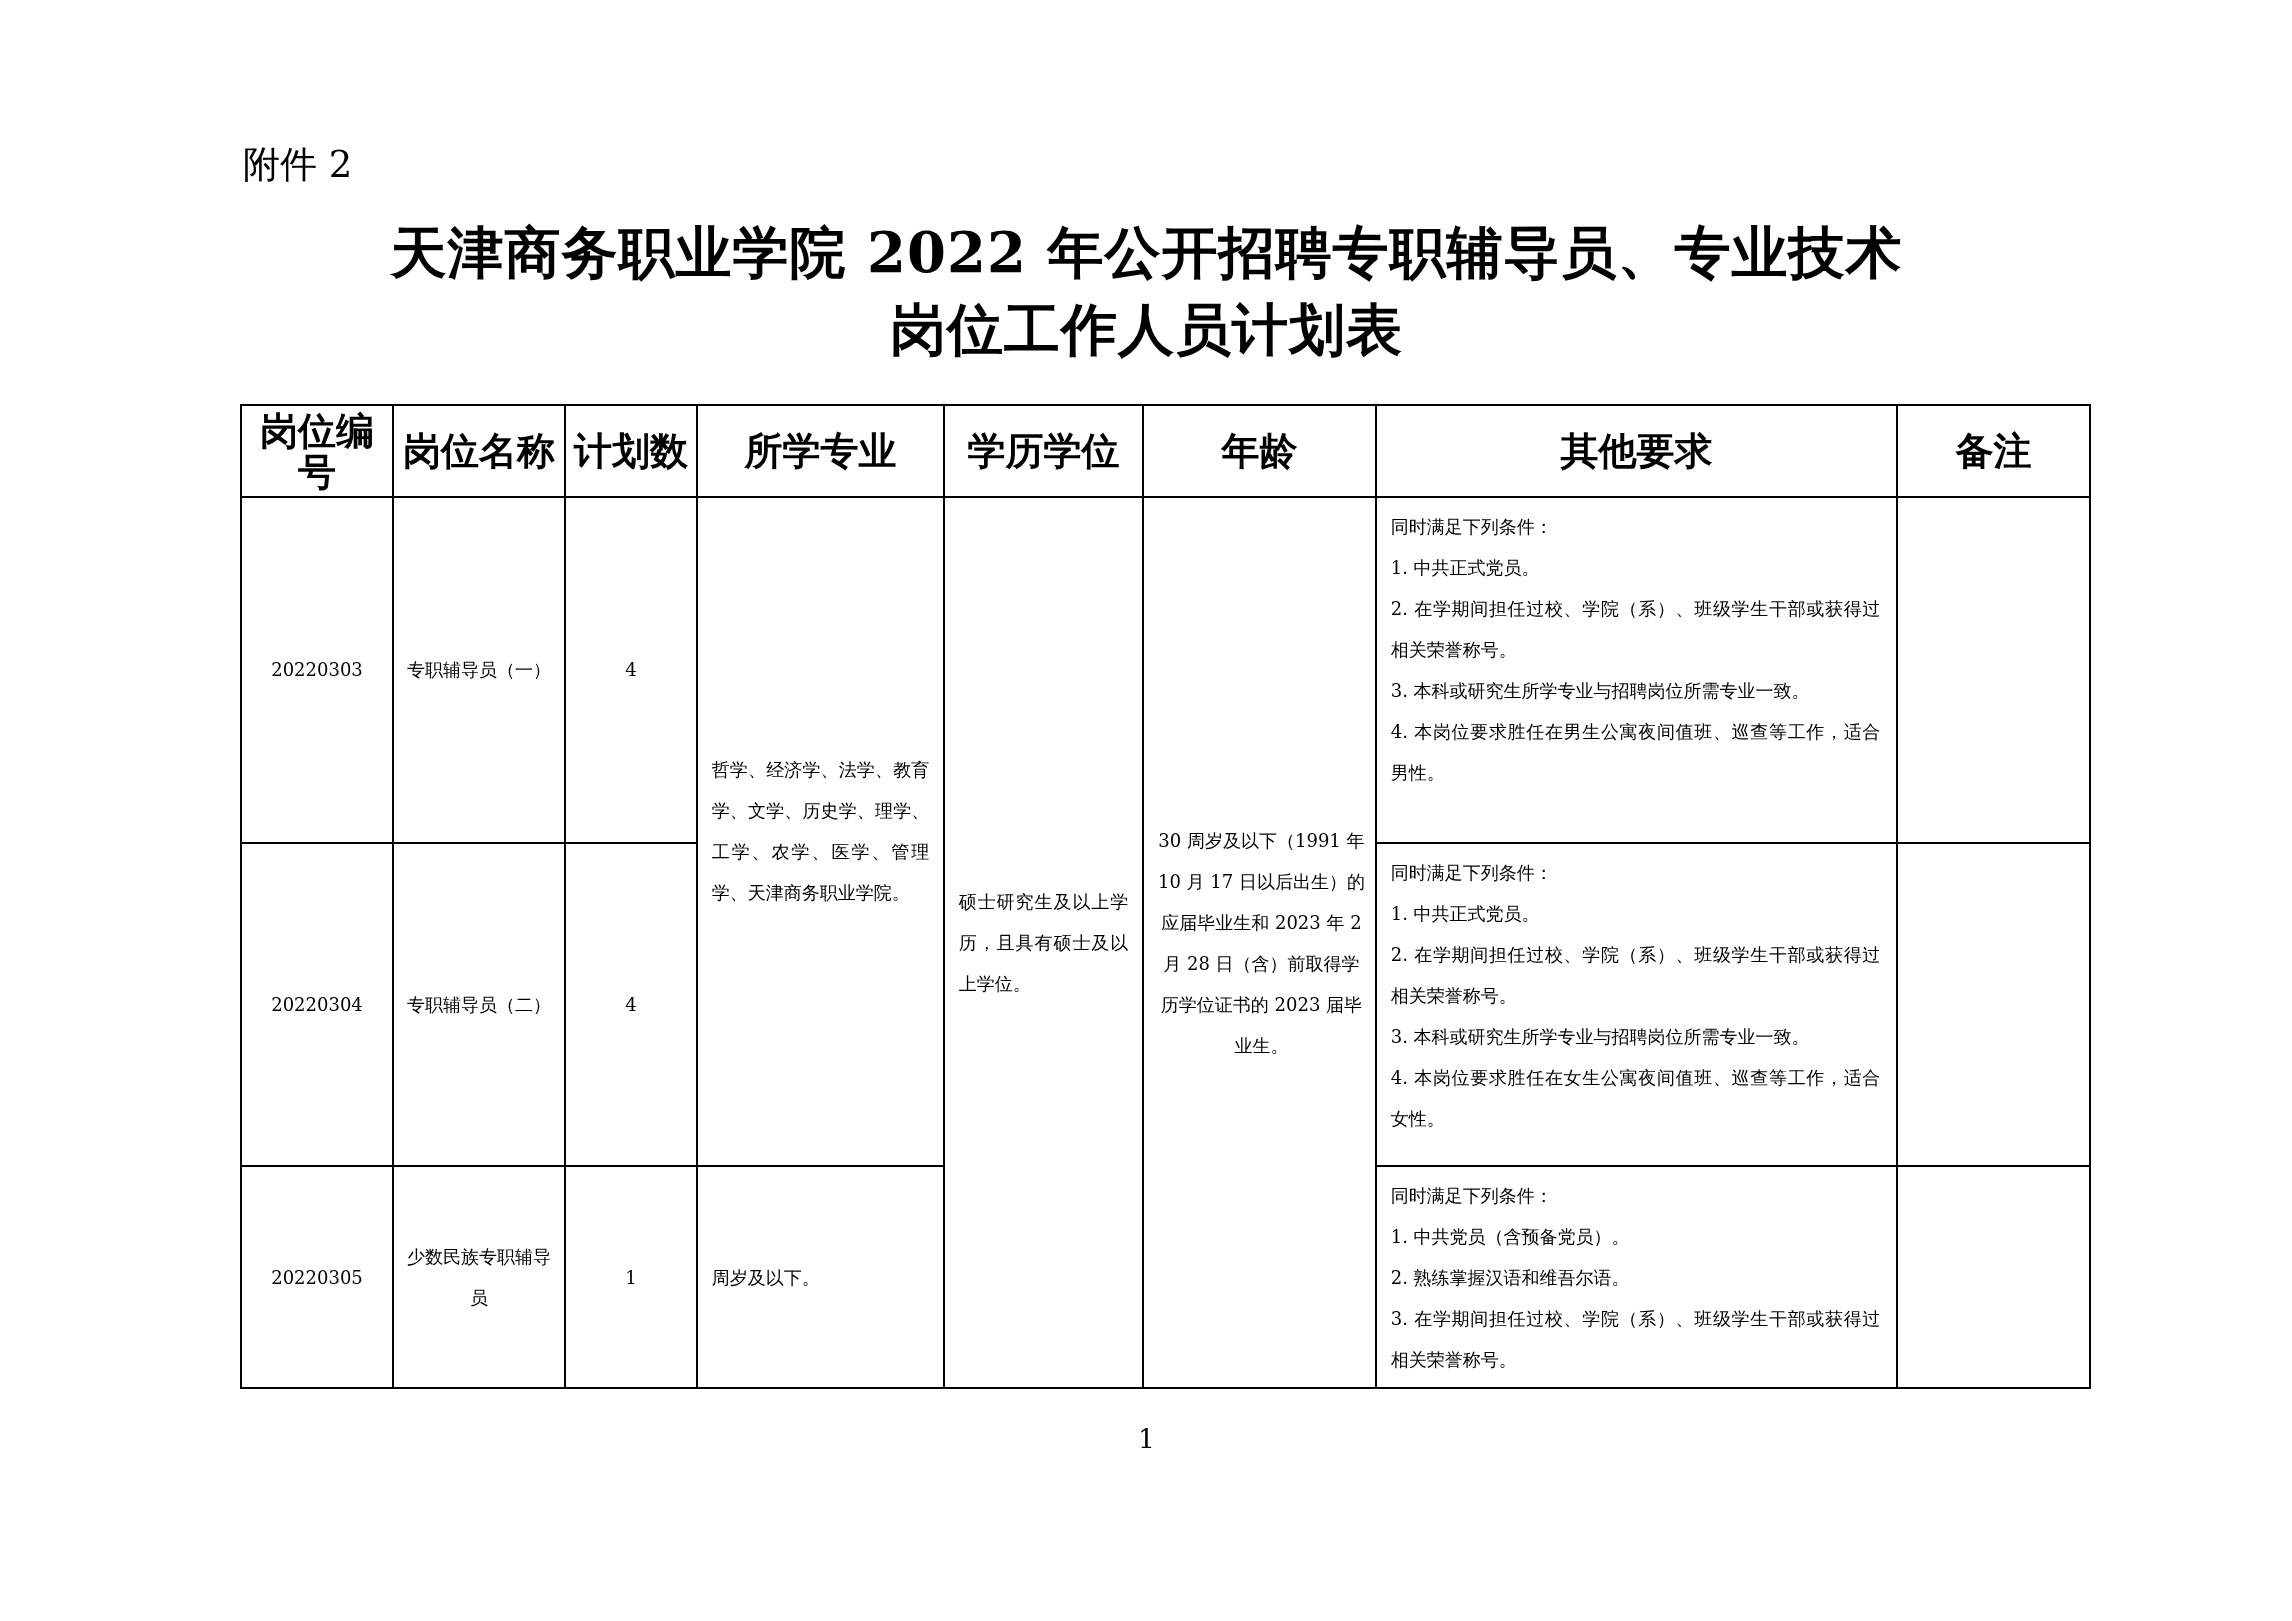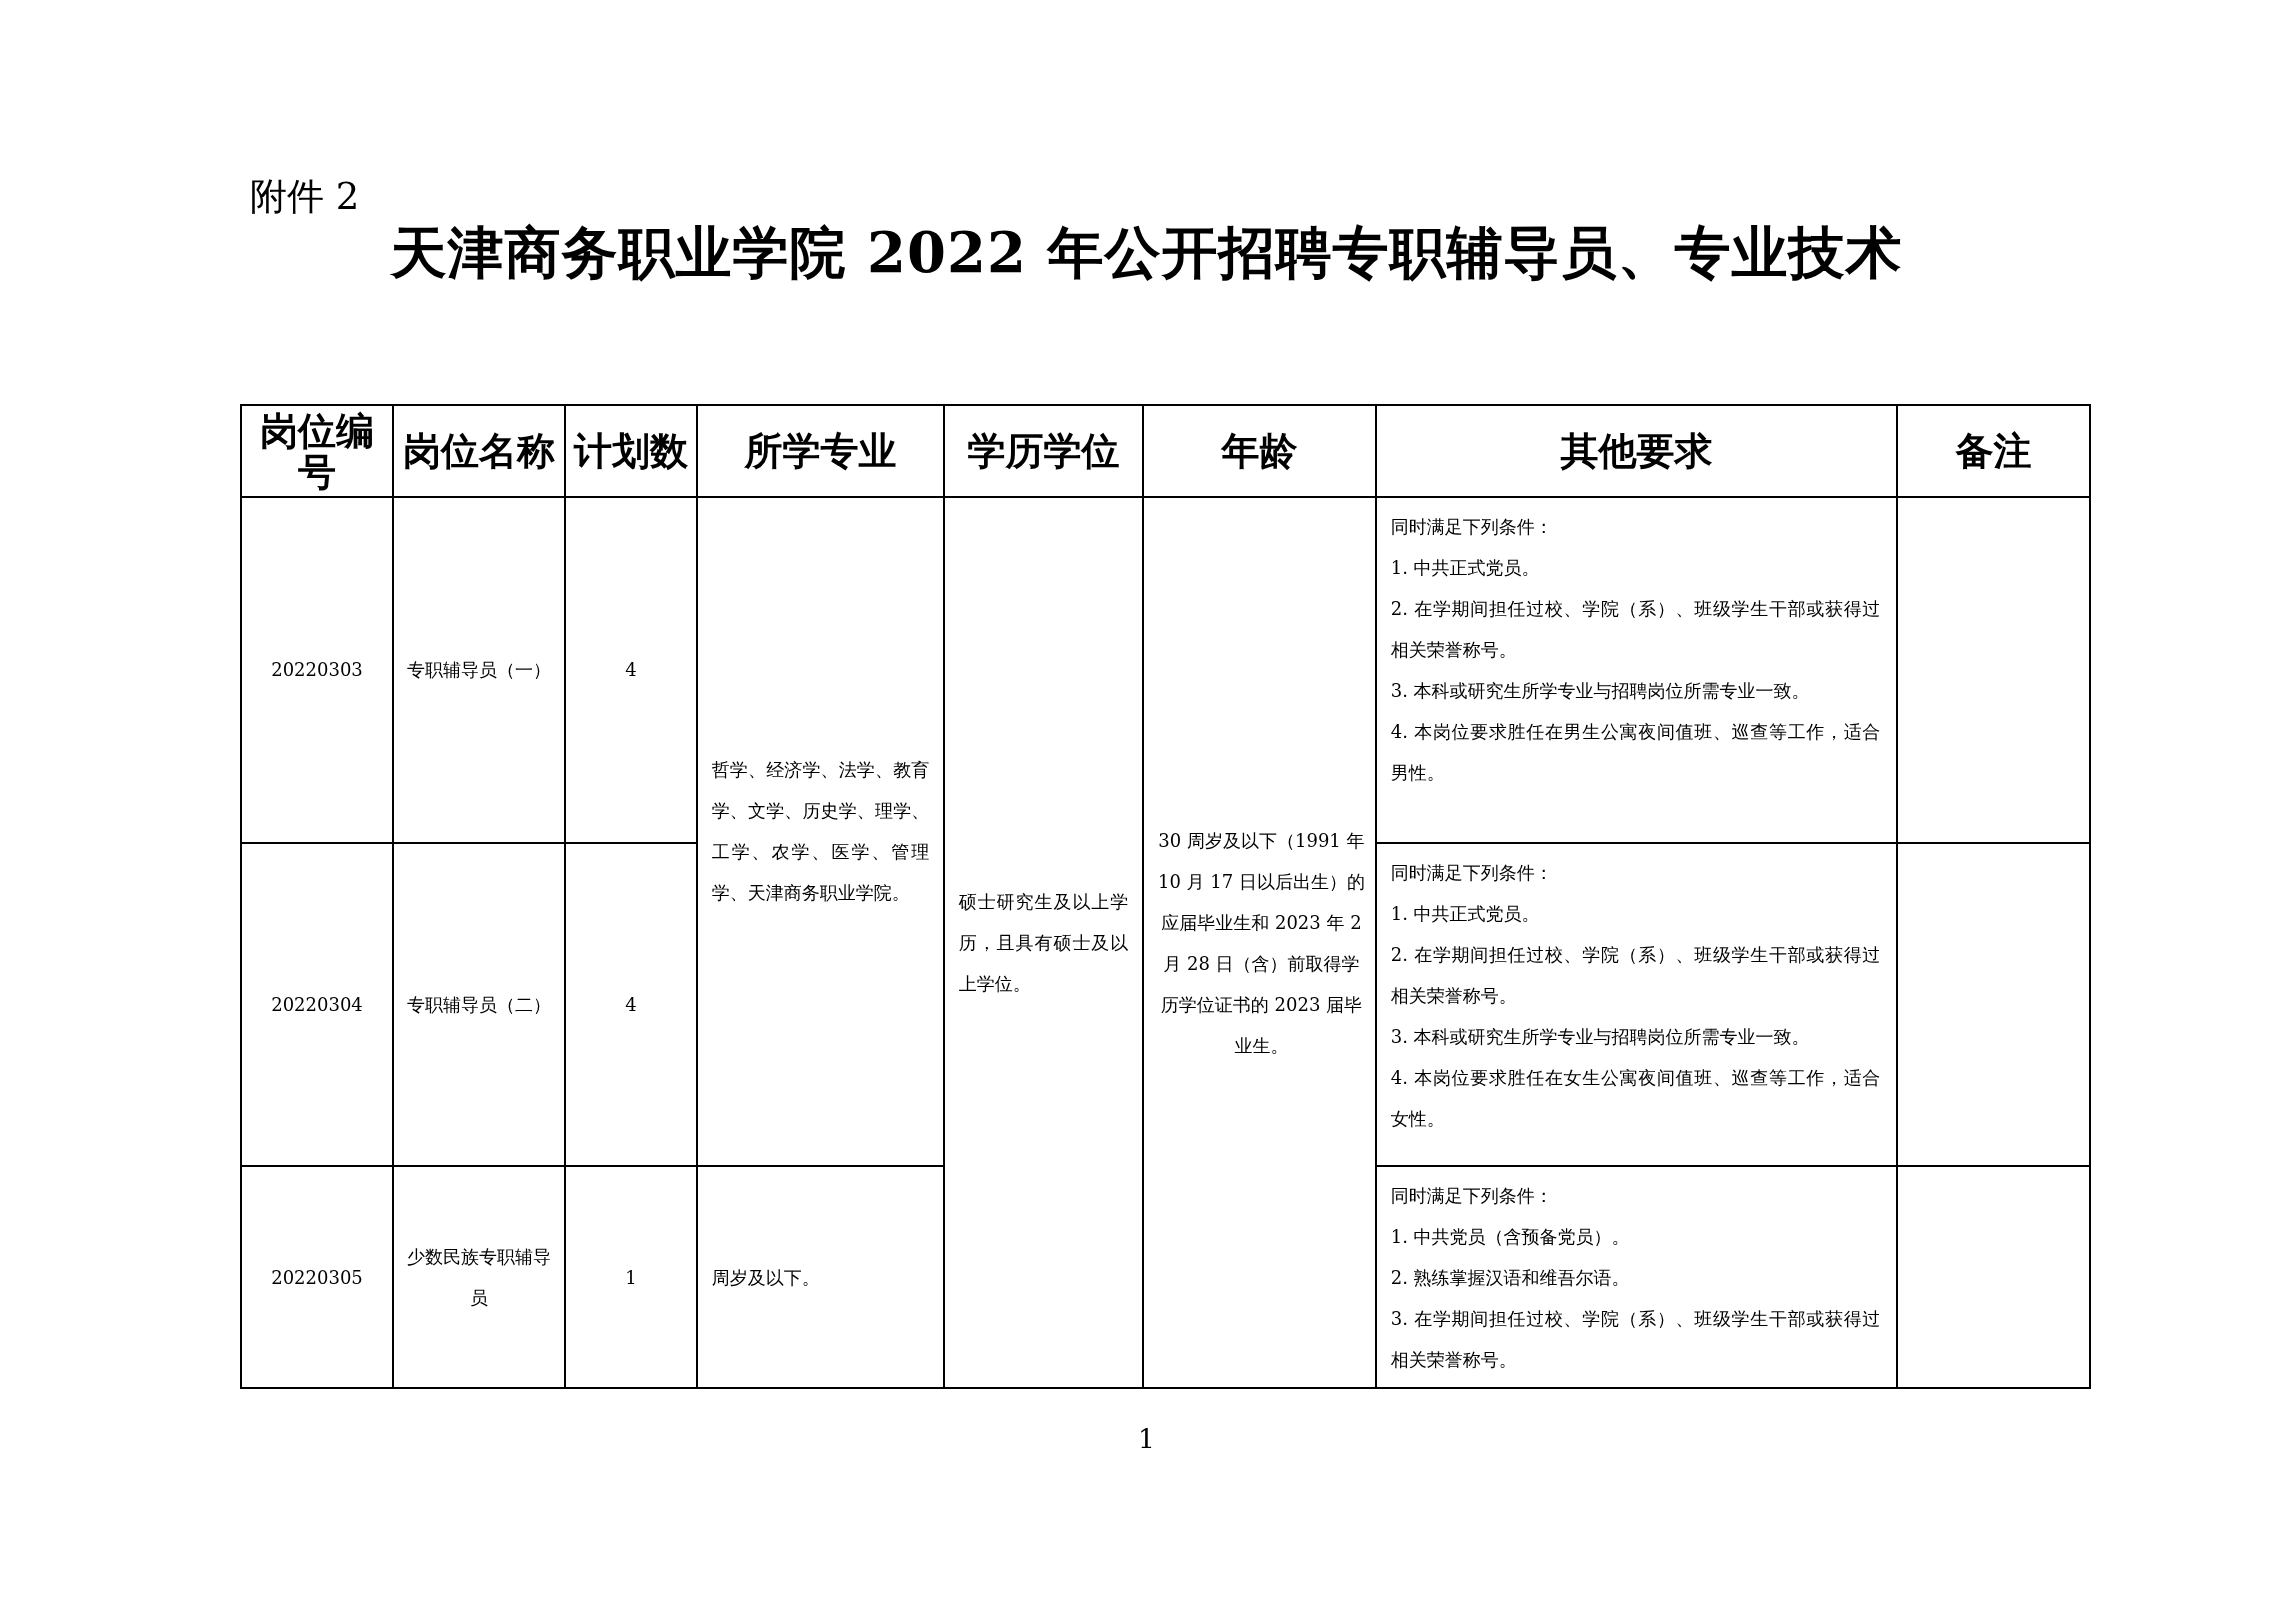--- a/index.html
+++ b/index.html
@@ -11,25 +11,24 @@
   }
   .page {
     position: relative;
     width: 2293px;
     height: 1621px;
     background: #ffffff;
     overflow: hidden;
   }
   .attachment {
     position: absolute;
-    left: 250px;
+    left: 243px;
     top: 143px;
     font-size: 37px;
     line-height: 1.2;
-    margin-top: 32px;
   }
   .title {
     position: absolute;
     left: 0;
     top: 214px;
     width: 100%;
     text-align: center;
     font-weight: 700;
     font-size: 56px;
     line-height: 77px;
@@ -93,20 +92,21 @@
 </style>
 </head>
 <body>
 
 <div class="page">
 
   <div class="attachment">附件 2</div>
 
   <div class="title">
     <div>天津商务职业学院 2022 年公开招聘专职辅导员、专业技术</div>
+    <div>岗位工作人员计划表</div>
   </div>
 
   <table class="plan">
     <colgroup>
       <col style="width:152px">
       <col style="width:172px">
       <col style="width:132px">
       <col style="width:247px">
       <col style="width:199px">
       <col style="width:233px">

